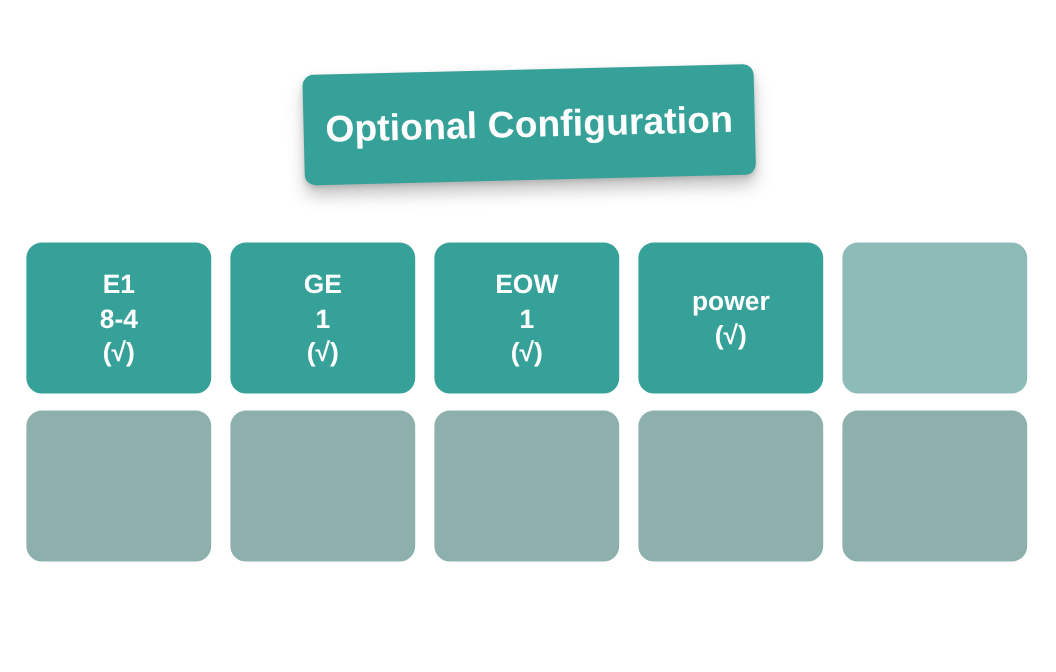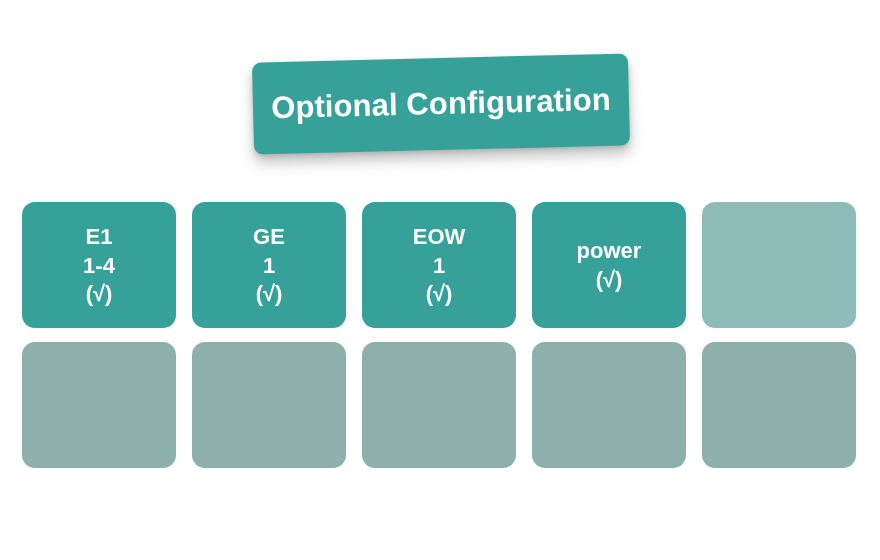--- a/index.html
+++ b/index.html
@@ -105,21 +105,21 @@
     <div class="banner">
       <span class="banner-title">Optional Configuration</span>
     </div>
   </div>
 
   <div class="grid">
 
     <div class="row">
       <div class="card filled">
         <span class="card-line">E1</span>
-        <span class="card-line">1-4</span>
+        <span class="card-line">8-4</span>
         <span class="card-line">(√)</span>
       </div>
       <div class="card filled">
         <span class="card-line">GE</span>
         <span class="card-line">1</span>
         <span class="card-line">(√)</span>
       </div>
       <div class="card filled">
         <span class="card-line">EOW</span>
         <span class="card-line">1</span>

